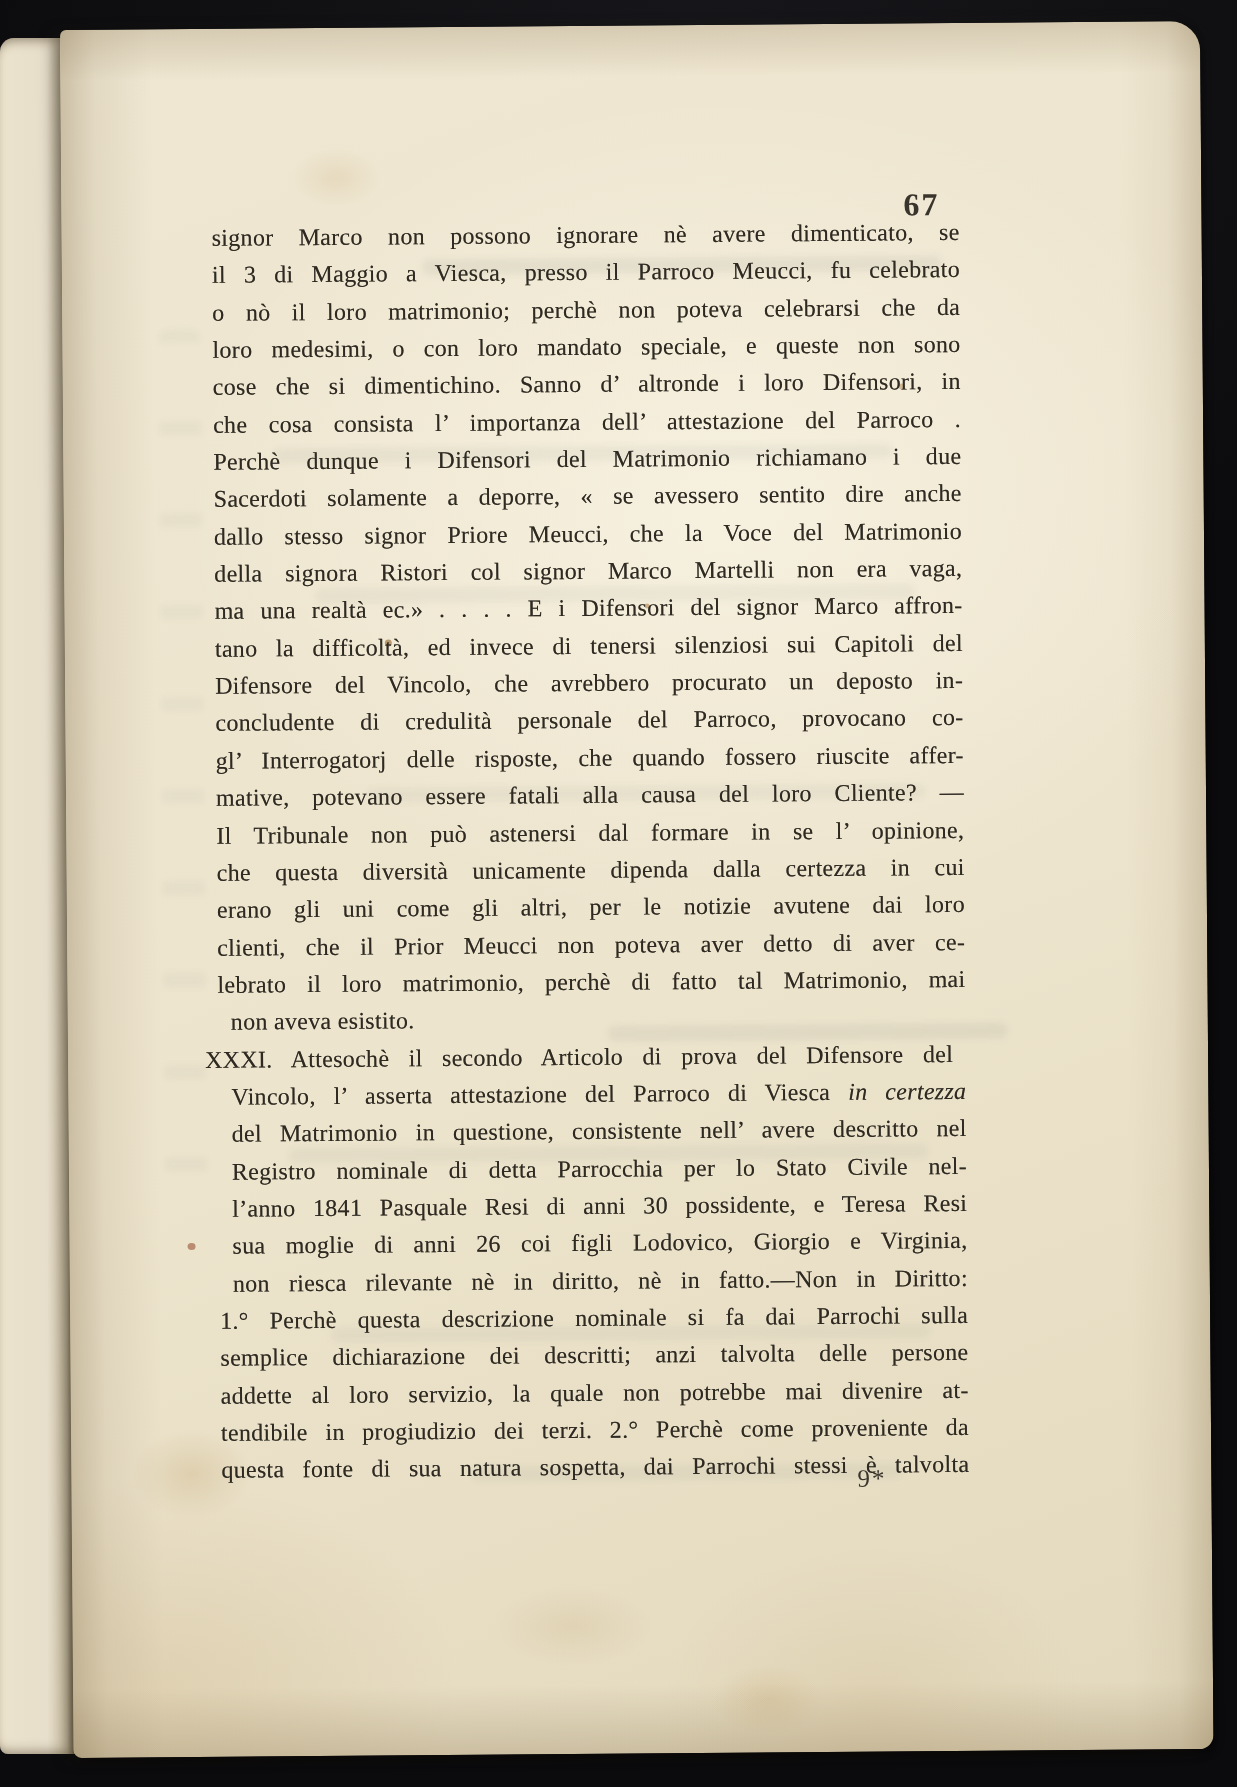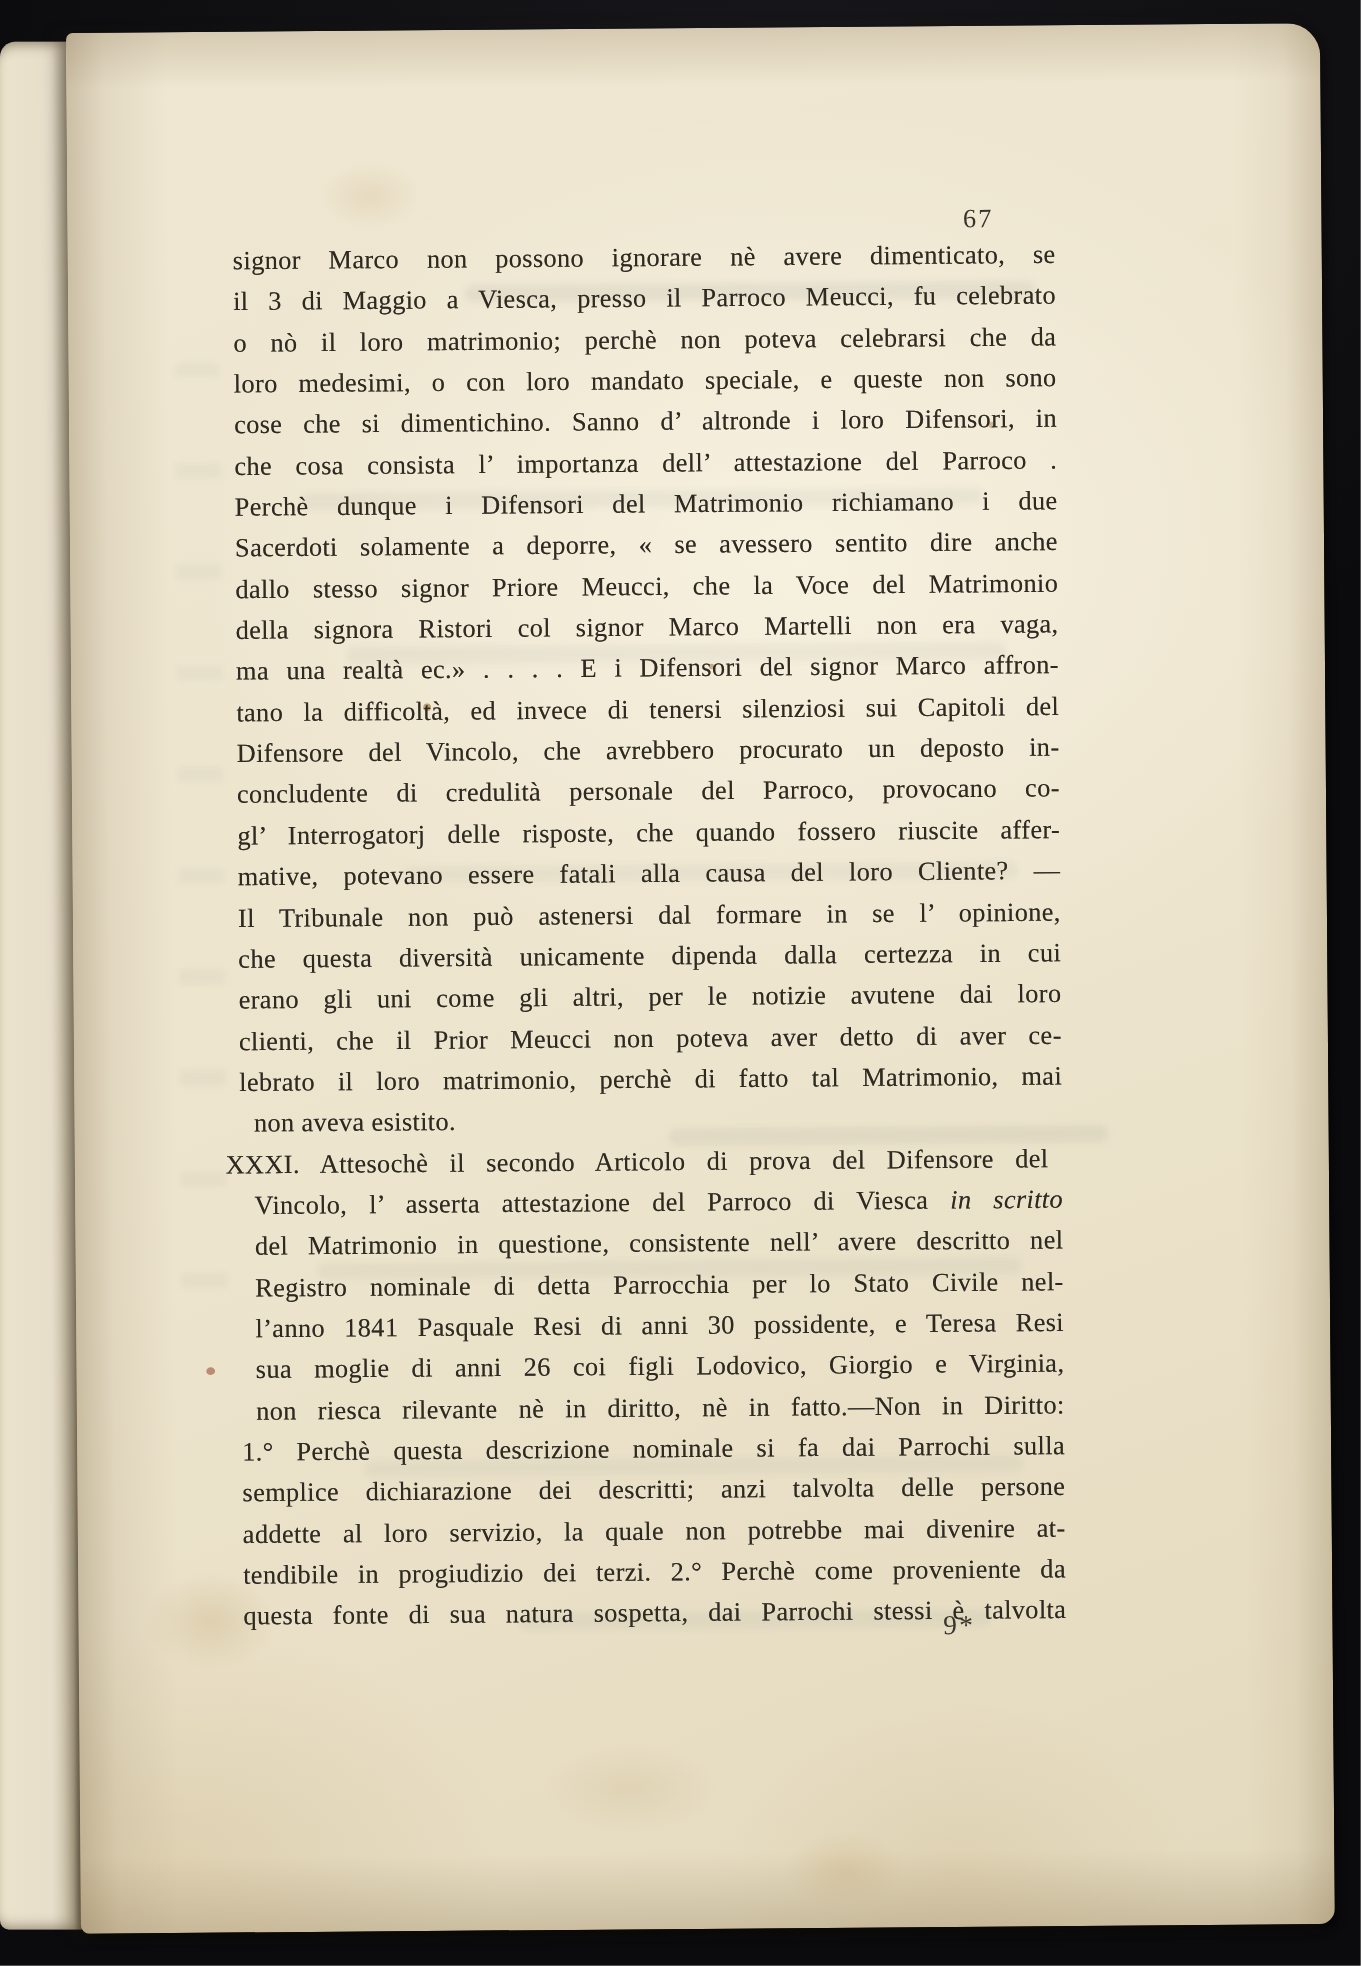--- a/index.html
+++ b/index.html
@@ -32,22 +32,22 @@
       linear-gradient(180deg, rgba(125,102,65,.22) 0%, rgba(125,102,65,0) 3%),
       linear-gradient(0deg, rgba(125,102,65,.25) 0%, rgba(125,102,65,0) 4%),
       radial-gradient(420px 300px at 8% 96%, rgba(168,128,64,.14), rgba(168,128,64,0) 70%),
       radial-gradient(300px 220px at 70% 97%, rgba(168,128,64,.10), rgba(168,128,64,0) 70%),
       linear-gradient(160deg, var(--paper) 0%, #ede4cd 55%, var(--paper_deep) 100%);
     border-radius:6px 30px 14px 8px;
     box-shadow:-9px 2px 16px -4px rgba(30,22,8,.6), 4px 6px 10px -4px rgba(0,0,0,.55);
   }
   .page-number{
     position:absolute;left:814px;top:163px;width:92px;
-    font-size:24px;font-weight:normal;letter-spacing:2px;color:#3a352c;
-    text-align:left;
+    font-size:32px;font-weight:bold;letter-spacing:2px;color:#3a352c;
+    text-align:center;
   }
   .text-block{
     position:absolute;left:150px;top:191px;width:748px;
     color:var(--ink);
     font-size:24px;letter-spacing:.3px;
     text-shadow:0 0 .5px rgba(46,42,34,.55);
   }
   .ln{
     height:37.35px;line-height:37.35px;overflow:hidden;
     text-align:justify;text-justify:inter-word;text-align-last:justify;
@@ -114,21 +114,21 @@
         <div class="ln n"><span>concludente di credulità personale del Parroco, provocano co-</span></div>
         <div class="ln n"><span>gl’ Interrogatorj delle risposte, che quando fossero riuscite affer-</span></div>
         <div class="ln n"><span>mative, potevano essere fatali alla causa del loro Cliente? —</span></div>
         <div class="ln n"><span>Il Tribunale non può astenersi dal formare in se l’ opinione,</span></div>
         <div class="ln n"><span>che questa diversità unicamente dipenda dalla certezza in cui</span></div>
         <div class="ln n"><span>erano gli uni come gli altri, per le notizie avutene dai loro</span></div>
         <div class="ln n"><span>clienti, che il Prior Meucci non poteva aver detto di aver ce-</span></div>
         <div class="ln n"><span>lebrato il loro matrimonio, perchè di fatto tal Matrimonio, mai</span></div>
         <div class="ln in short"><span>non aveva esistito.</span></div>
         <div class="ln out"><span>XXXI. Attesochè il secondo Articolo di prova del Difensore del</span></div>
-        <div class="ln in"><span>Vincolo, l’ asserta attestazione del Parroco di Viesca </span><span class="it">in scritto</span></div>
+        <div class="ln in"><span>Vincolo, l’ asserta attestazione del Parroco di Viesca </span><span class="it">in certezza</span></div>
         <div class="ln in"><span>del Matrimonio in questione, consistente nell’ avere descritto nel</span></div>
         <div class="ln in"><span>Registro nominale di detta Parrocchia per lo Stato Civile nel-</span></div>
         <div class="ln in"><span>l’anno 1841 Pasquale Resi di anni 30 possidente, e Teresa Resi</span></div>
         <div class="ln in"><span>sua moglie di anni 26 coi figli Lodovico, Giorgio e Virginia,</span></div>
         <div class="ln in"><span>non riesca rilevante nè in diritto, nè in fatto.—Non in Diritto:</span></div>
         <div class="ln n"><span>1.° Perchè questa descrizione nominale si fa dai Parrochi sulla</span></div>
         <div class="ln n"><span>semplice dichiarazione dei descritti; anzi talvolta delle persone</span></div>
         <div class="ln n"><span>addette al loro servizio, la quale non potrebbe mai divenire at-</span></div>
         <div class="ln n"><span>tendibile in progiudizio dei terzi. 2.° Perchè come proveniente da</span></div>
         <div class="ln n"><span>questa fonte di sua natura sospetta, dai Parrochi stessi è talvolta</span></div>

